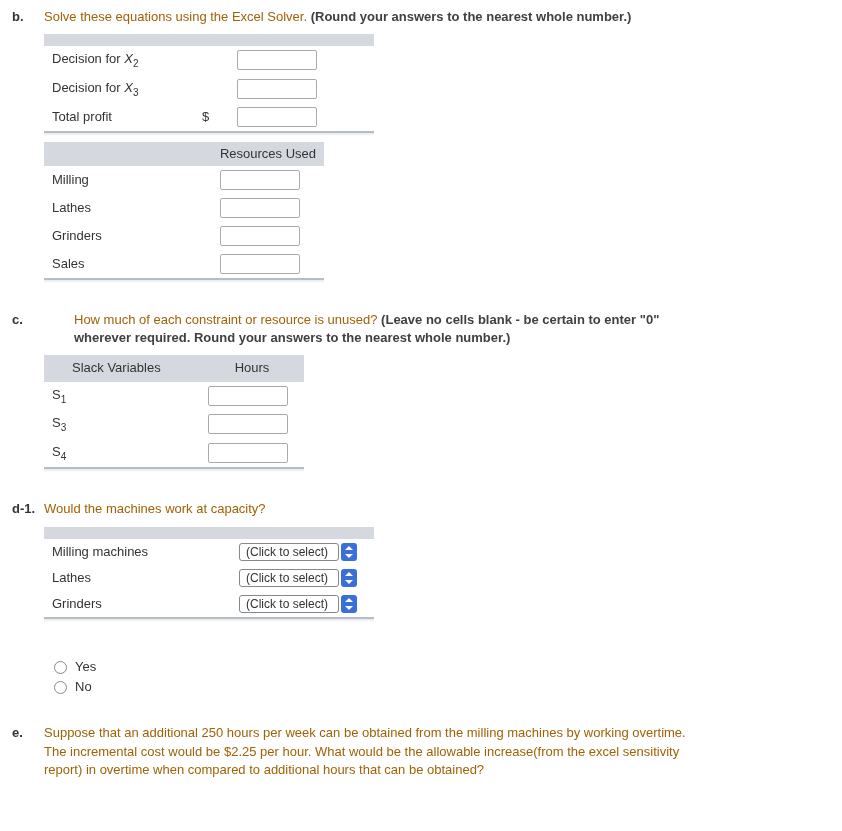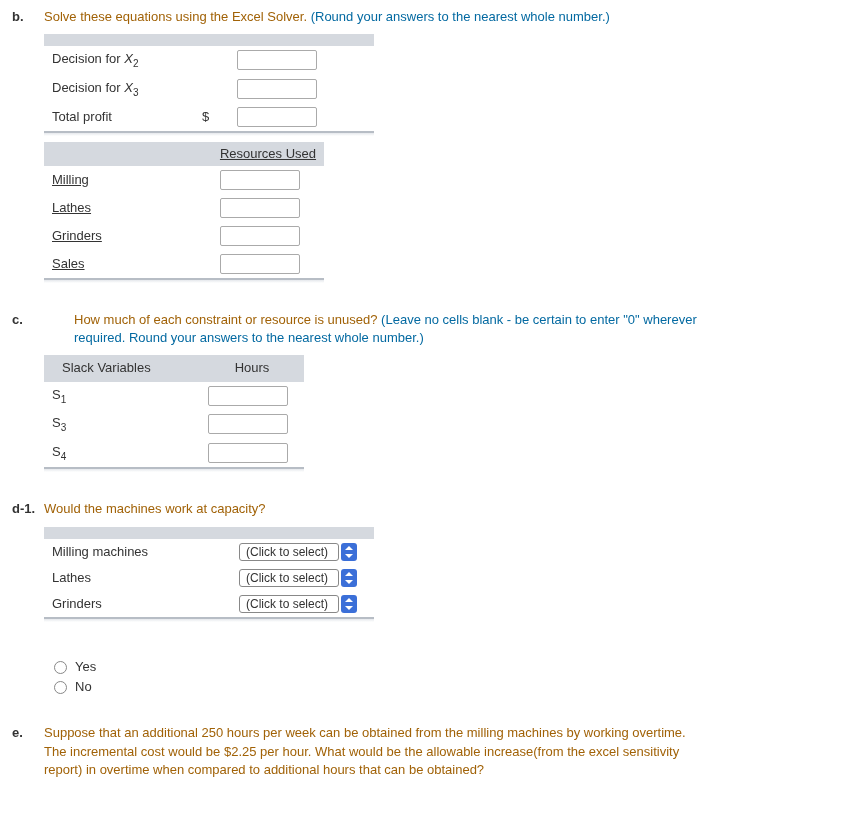--- a/index.html
+++ b/index.html
@@ -10,21 +10,21 @@
     background: #fff;
     margin: 0;
     padding: 8px 12px;
     width: 842px;
     line-height: 1.4;
   }
   .section { margin-bottom: 28px; }
   .q-row { display: flex; align-items: flex-start; margin-bottom: 8px; }
   .q-label { font-weight: bold; min-width: 32px; flex-shrink: 0; }
   .q-text-black { color: #a16207; }
-  .q-text-red { color: #0369a1; font-weight: normal; }
+  .q-text-red { color: #404040; font-weight: bold; }
   .tbl { border-collapse: collapse; margin-left: 32px; margin-top: 6px; }
   .tbl th, .tbl td { padding: 4px 8px; text-align: left; font-weight: normal; vertical-align: middle; }
   .header-band { background: #d5d9df; height: 12px; }
   .header-cell { background: #d5d9df; text-align: center !important; }
   .footer-band td { border-top: 2px solid #b7bdc5; height: 4px; padding:0; background: linear-gradient(#e5e8ec, #fff); }
   .rowlabel { width: 150px; }
   .sub { font-size: 10px; vertical-align: sub; }
   input.box {
     width: 80px;
     height: 20px;
@@ -95,21 +95,21 @@
       <td class="rowlabel">Total profit</td>
       <td class="dollar-cell">$</td>
       <td><input class="box" type="text" style=""></td>
     </tr>
     <tr class="footer-band">
           <td colspan="3"></td>
         </tr>
   </tbody>
     </table>
 
-  <table class="tbl" style="width:280px; text-decoration:underline;">
+  <table class="tbl" style="width:280px; ">
     <tbody>
         <tr>
       <td class="header-cell" style="width:150px;"></td>
       <td class="header-cell" style="width:100px; line-height:1.2; padding:4px 2px;">Resources Used</td>
     </tr>
     <tr>
           <td class="rowlabel">Milling</td>
           <td><input class="box" type="text" style=""></td>
         </tr>
     <tr>
@@ -134,21 +134,21 @@
 <div class="section">
   <div class="q-row">
     <div class="q-label">c.</div>
     <div style="max-width:640px;margin-left:30px;">
       <span class="q-text-black">How much of each constraint or resource is unused? </span><span class="q-text-red">(Leave no cells blank - be certain to enter "0" wherever required. Round your answers to the nearest whole number.)</span>
     </div>
   </div>
   <table class="tbl" style="width:260px;">
     <tbody>
         <tr>
-      <td class="header-cell" style="width:130px; text-align:left !important; padding-left:18px;">Slack Variables</td>
+      <td class="header-cell" style="width:130px; text-align:left !important; padding-left:28px;">Slack Variables</td>
       <td class="header-cell" style="width:100px;">Hours</td>
     </tr>
     <tr>
           <td class="rowlabel"><span>S</span><span class="sub">1</span></td>
           <td><input class="box" type="text" style=""></td>
         </tr>
     <tr>
           <td class="rowlabel"><span>S</span><span class="sub">3</span></td>
           <td><input class="box" type="text" style=""></td>
         </tr>

